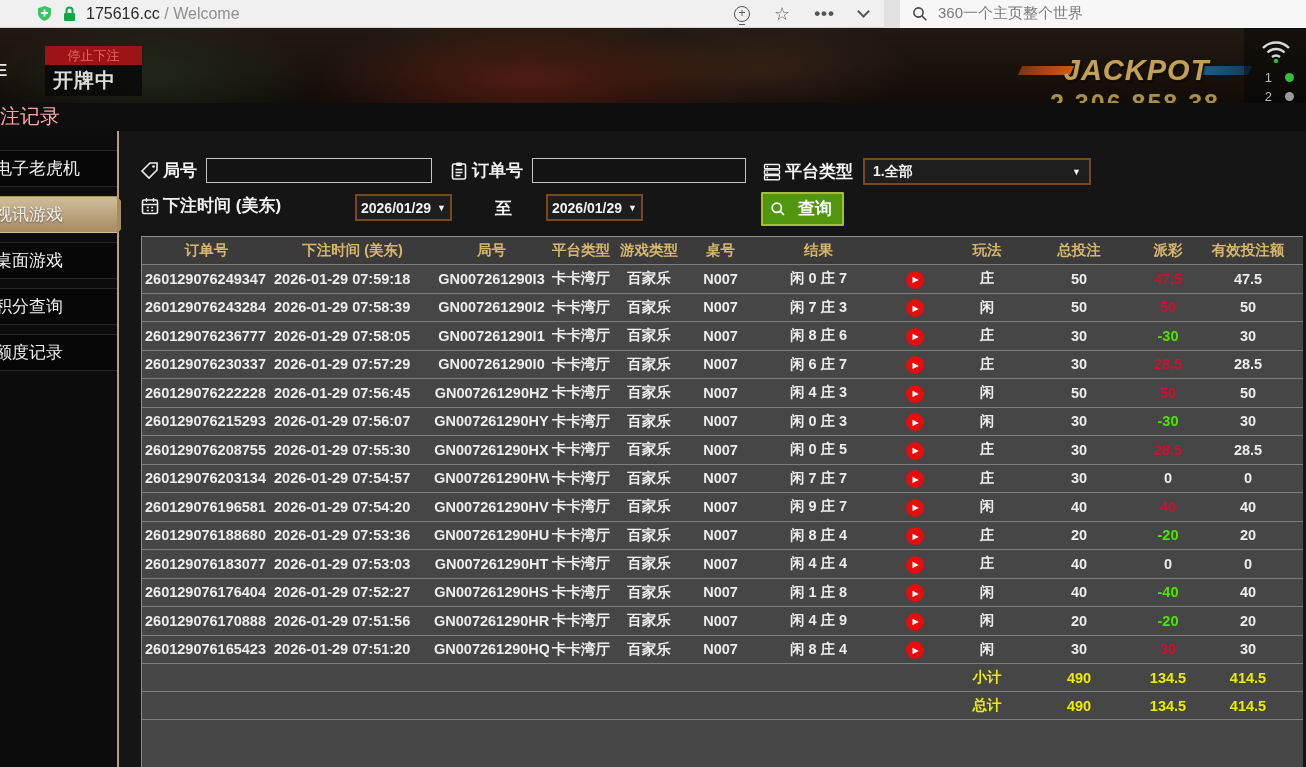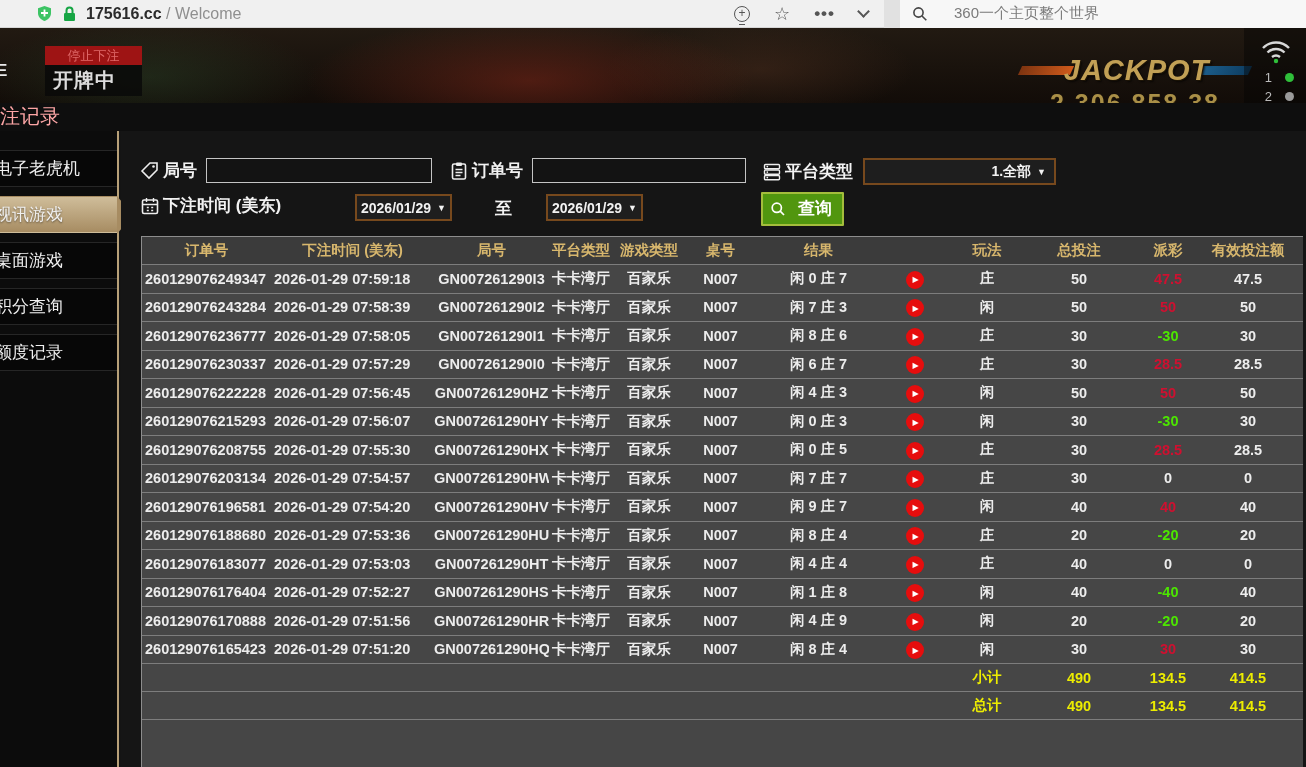--- a/index.html
+++ b/index.html
@@ -15,21 +15,21 @@
   .bb-spacer{ flex:1; }
   .bb-icons{ display:flex; align-items:center; gap:24px; padding-right:16px; color:#555; }
   .circled-plus{ width:16px; height:16px; border:1.5px solid #555; border-radius:50%;
     font-size:12px; line-height:13px; text-align:center; color:#555; position:relative; }
   .circled-plus::after{ content:""; position:absolute; left:4px; right:4px; bottom:-4px; border-bottom:1.5px solid #555; }
   .star-glyph{ font-size:18px; line-height:18px; }
   .dots-glyph{ font-size:17px; font-weight:bold; letter-spacing:1px; }
   .chev-down{ width:9px; height:9px; border-left:2px solid #555; border-bottom:2px solid #555;
     transform:rotate(-45deg); margin-top:-4px; }
   .bb-divider{ width:16px; height:28px; background:#e1e1e1; }
-  .search-box{ width:406px; height:28px; background:#f7f7f7; display:flex; align-items:center; gap:26px; padding-left:12px; }
+  .search-box{ width:406px; height:28px; background:#f7f7f7; display:flex; align-items:center; gap:10px; padding-left:12px; }
   .search-text{ font-size:15px; color:#7a7a7a; white-space:nowrap; }
 
   
   .banner{ position:absolute; left:0; top:28px; width:1306px; height:75px; overflow:hidden;
     background:
       radial-gradient(ellipse 320px 90px at 530px 70%, rgba(125,38,24,.55), transparent 70%),
       radial-gradient(ellipse 240px 80px at 150px 65%, rgba(46,80,48,.35), transparent 70%),
       radial-gradient(ellipse 220px 70px at 760px 55%, rgba(88,52,34,.40), transparent 70%),
       linear-gradient(#221a12,#120c08); }
   .edge-letter{ position:absolute; left:-4px; top:33px; color:#e9e9e9; font-size:17px; font-weight:bold; }
@@ -77,21 +77,21 @@
   .filters{ position:absolute; left:0; top:0; width:100%; height:105px; color:#f2f2f2; }
   .f-label{ font-size:17px; font-weight:bold; white-space:nowrap; }
   .f-icon{ display:inline-flex; width:20px; height:20px; margin-right:3px; vertical-align:-4px; }
   .f-group{ position:absolute; display:flex; align-items:center; }
   .f-input{ background:#131313; border:1px solid #c4c4c4; height:25px; color:#eee; font-size:14px; padding:0 5px; }
   .f-select{ background:#1e1e1e; border:2px solid #77491d; height:27px; display:flex; align-items:center;
     color:#f2f2f2; font-size:14px; font-weight:bold; cursor:pointer; }
   .f-select .caret{ font-size:9px; margin-left:6px; }
   .g-round{ left:19px; top:27px; }   .g-round .f-input{ width:226px; margin-left:9px; }
   .g-order{ left:328px; top:27px; }  .g-order .f-input{ width:214px; margin-left:9px; }
-  .g-platform{ left:641px; top:27px; } .g-platform .f-select{ width:193px; margin-left:10px; padding:0 8px; justify-content:flex-end; }
+  .g-platform{ left:641px; top:27px; } .g-platform .f-select{ width:228px; margin-left:10px; padding:0 8px; justify-content:space-between; }
   .g-time{ left:19px; top:63px; }
   .g-date1{ left:234px; top:63px; }  .g-date2{ left:425px; top:63px; }
   .g-date1 .f-select,.g-date2 .f-select{ width:97px; justify-content:center; }
   .g-to{ left:374px; top:66px; }
   .g-search{ left:640px; top:61px; }
   .search-btn{ display:flex; align-items:center; gap:12px; background:#51960f;
     border:2px solid #a4bd3c; color:#fff; font-size:17px; font-weight:bold;
     padding:3px 10px 4px 7px; cursor:pointer; border-radius:1px; }
 
   
@@ -125,21 +125,21 @@
           <path d="M8.5 1 L15 3.2 V8 c0 4.2-3 6.8-6.5 8 C5 14.8 2 12.2 2 8 V3.2 Z" fill="#3cc464"></path>
           <path d="M8.5 4.5 v7 M5 8 h7" stroke="#fff" stroke-width="1.8"></path>
         </svg>
     </span>
     <span>
       <svg width="15" height="16" viewBox="0 0 15 16">
           <rect x="2" y="7" width="11" height="8" rx="1.2" fill="#16a544"></rect>
           <path d="M4.5 7 V4.5 a3 3 0 0 1 6 0 V7" fill="none" stroke="#16a544" stroke-width="2"></path>
         </svg>
     </span>
-    <span class="url-text"><b style="font-weight:bold">175616.cc</b> <span class="muted">/ Welcome</span></span>
+    <span class="url-text"><b style="font-weight:normal">175616.cc</b> <span class="muted">/ Welcome</span></span>
   </div>
   <div class="bb-spacer"></div>
   <div class="bb-icons">
     <span class="circled-plus">+</span>
     <span class="star-glyph">☆</span>
     <span class="dots-glyph">•••</span>
     <span class="chev-down"></span>
   </div>
   <div class="bb-divider"></div>
   <div class="search-box">

